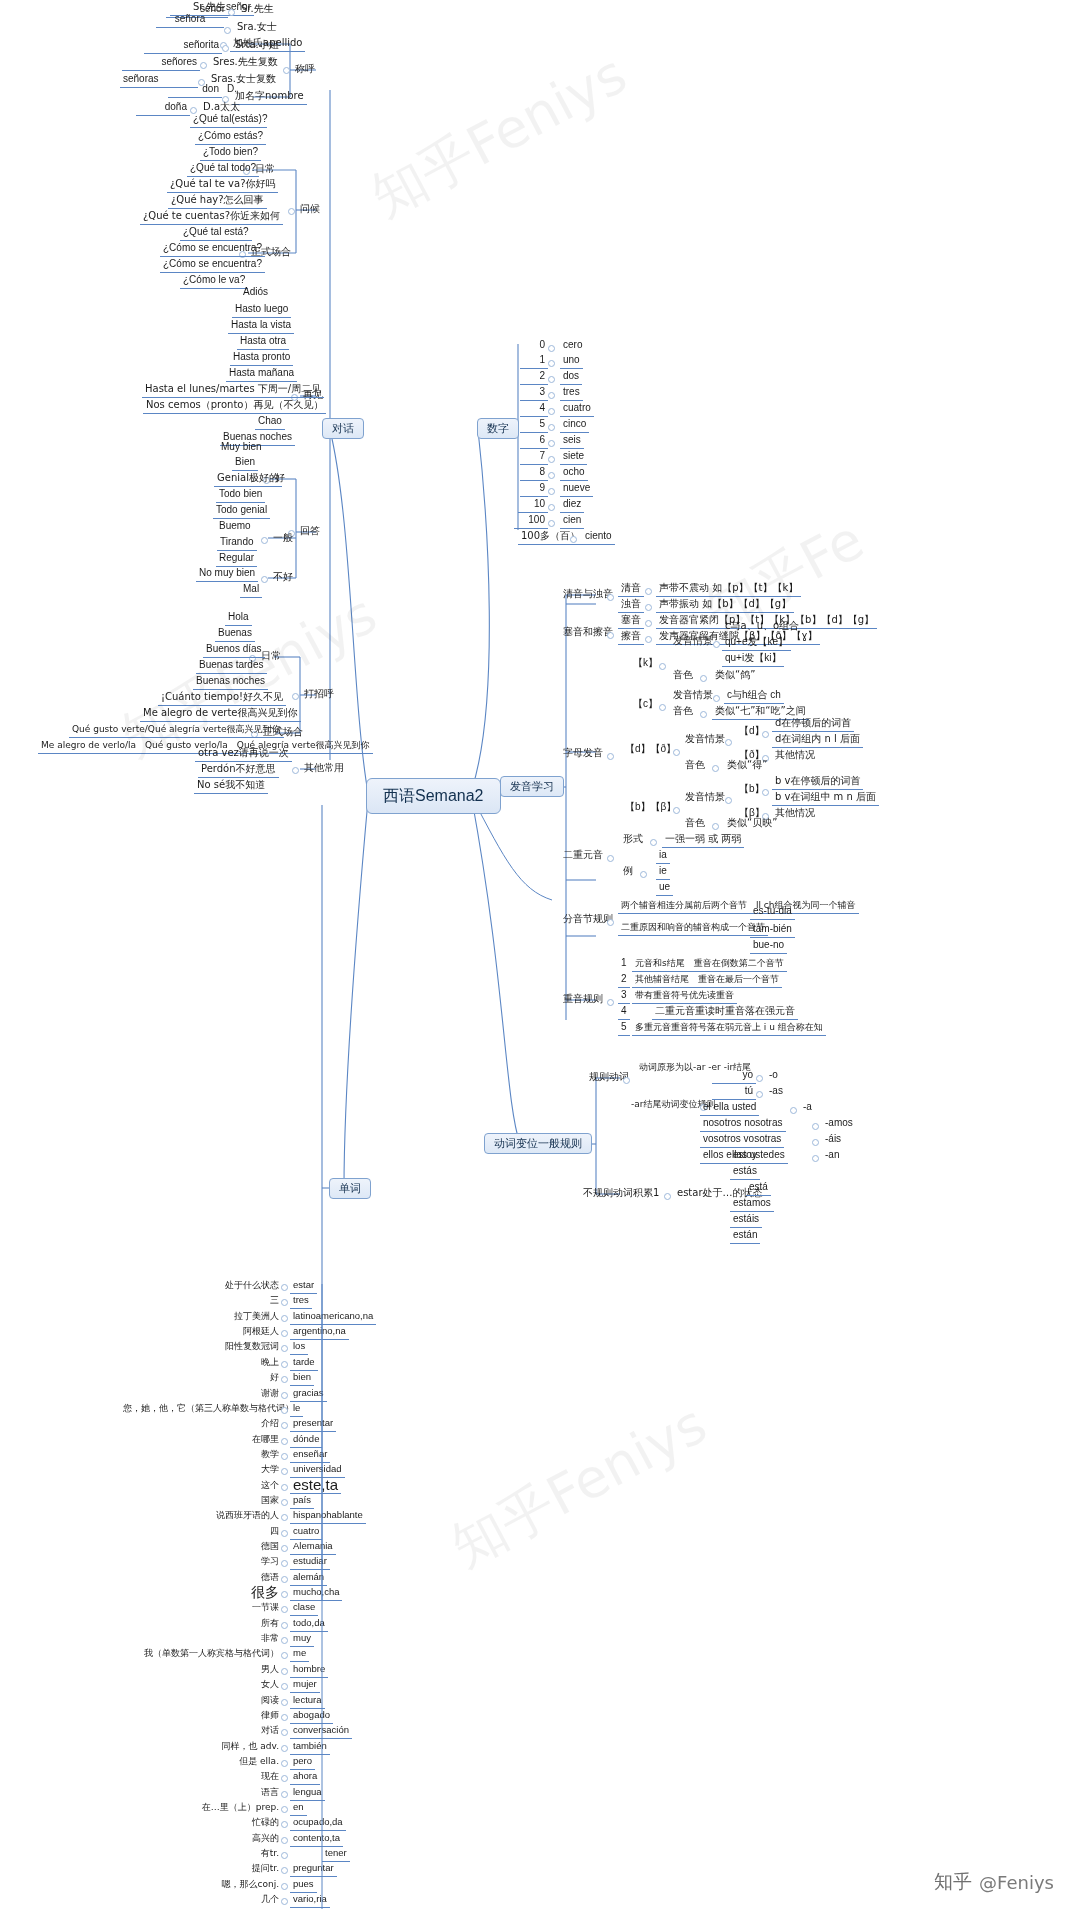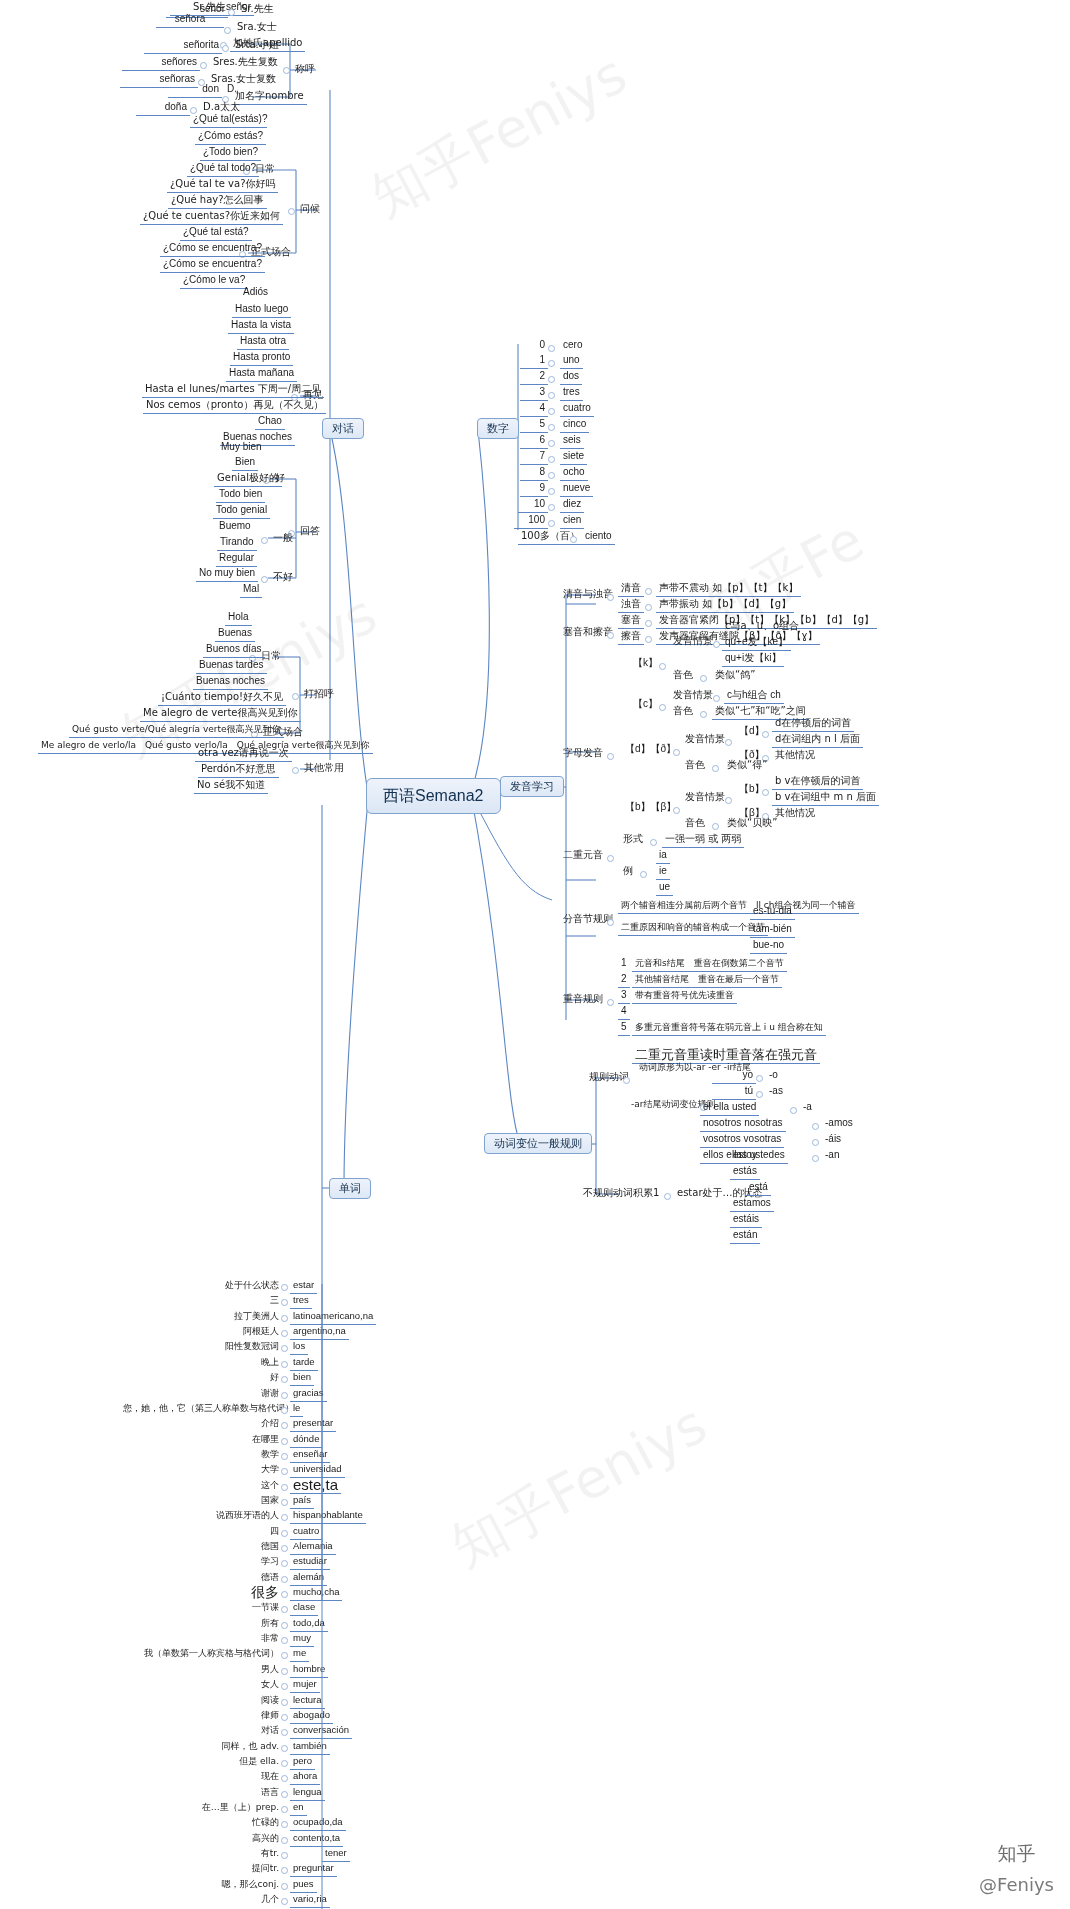--- a/index.html
+++ b/index.html
@@ -60,21 +60,20 @@
     font-size:54px;
     color:rgba(0,0,0,0.05);
     font-family:"DejaVu Sans","Liberation Sans",sans-serif;
     transform:rotate(-28deg);
     pointer-events:none;white-space:nowrap;
   }
   .footer{
     position:absolute;right:16px;bottom:14px;
     font-size:18px;color:#7a7a7a;display:flex;align-items:center;gap:7px;
     font-family:"DejaVu Sans","Liberation Sans",sans-serif;
-    flex-direction:column;
   }
   .footer .zh-logo{
     display:inline-block;font-size:19px;color:#6f6f6f;
   }
 </style>
 </head>
 <body>
 
 <div id="canvas">
   <svg class="links" viewBox="0 0 1070 1909" xmlns="http://www.w3.org/2000/svg">
@@ -164,21 +163,21 @@
     <div class="node plain cn" style="left:234px;top:20px;">Sra.女士</div>
 
     <div class="node" style="left:144px;top:38px;width:72px;text-align:right;">señorita</div>
     <span class="dot" style="left:222px;top:45px;"></span>
     <div class="node plain cn" style="left:232px;top:38px;">Srta.小姐</div>
 
     <div class="node" style="left:122px;top:55px;width:72px;text-align:right;">señores</div>
     <span class="dot" style="left:200px;top:62px;"></span>
     <div class="node plain cn" style="left:210px;top:55px;">Sres.先生复数</div>
 
-    <div class="node" style="left:120px;top:72px;width:72px;text-align:right;">señoras</div>
+    <div class="node" style="left:120px;top:72px;width:72px;text-align:left;">señoras</div>
     <span class="dot" style="left:198px;top:79px;"></span>
     <div class="node plain cn" style="left:208px;top:72px;">Sras.女士复数</div>
   </div>
 
   <div class="node cn" style="left:232px;top:89px;">加名字nombre</div>
   <span class="dot" style="left:222px;top:96px;"></span>
 
   <div>
     <div class="node" style="left:168px;top:82px;width:48px;text-align:right;">don</div>
 
@@ -423,21 +422,21 @@
 
   <div class="node plain cn" style="left:560px;top:992px;">重音规则</div>
   <span class="dot" style="left:607px;top:999px;"></span>
   <div class="node plain" style="left:618px;top:956px;">1</div>
   <div class="node cn" style="left:632px;top:956px;font-size:9px;">元音和s结尾　重音在倒数第二个音节</div>
   <div class="node" style="left:618px;top:972px;">2</div>
   <div class="node cn" style="left:632px;top:972px;font-size:9px;">其他辅音结尾　重音在最后一个音节</div>
   <div class="node" style="left:618px;top:988px;">3</div>
   <div class="node cn" style="left:632px;top:988px;font-size:9px;">带有重音符号优先读重音</div>
   <div class="node" style="left:618px;top:1004px;">4</div>
-  <div class="node cn" style="left:632px;top:1004px;font-size:13px;margin-top:44px;">二重元音重读时重音落在强元音</div>
+  <div class="node cn" style="left:652px;top:1004px;font-size:10px;">二重元音重读时重音落在强元音</div>
   <div class="node" style="left:618px;top:1020px;">5</div>
   <div class="node cn" style="left:632px;top:1020px;font-size:9px;">多重元音重音符号落在弱元音上 i u 组合称在知</div>
 
   <div class="node plain cn" style="left:586px;top:1070px;">规则动词</div>
   <span class="dot" style="left:623px;top:1077px;"></span>
   <div class="node plain cn" style="left:636px;top:1060px;font-size:9px;">动词原形为以-ar -er -ir结尾</div>
   <div class="node plain cn" style="left:628px;top:1097px;font-size:9px;">-ar结尾动词变位规则</div>
   <span class="dot" style="left:700px;top:1104px;"></span>
 
   <div class="node" style="left:712px;top:1068px;width:38px;text-align:right;">yo</div>

